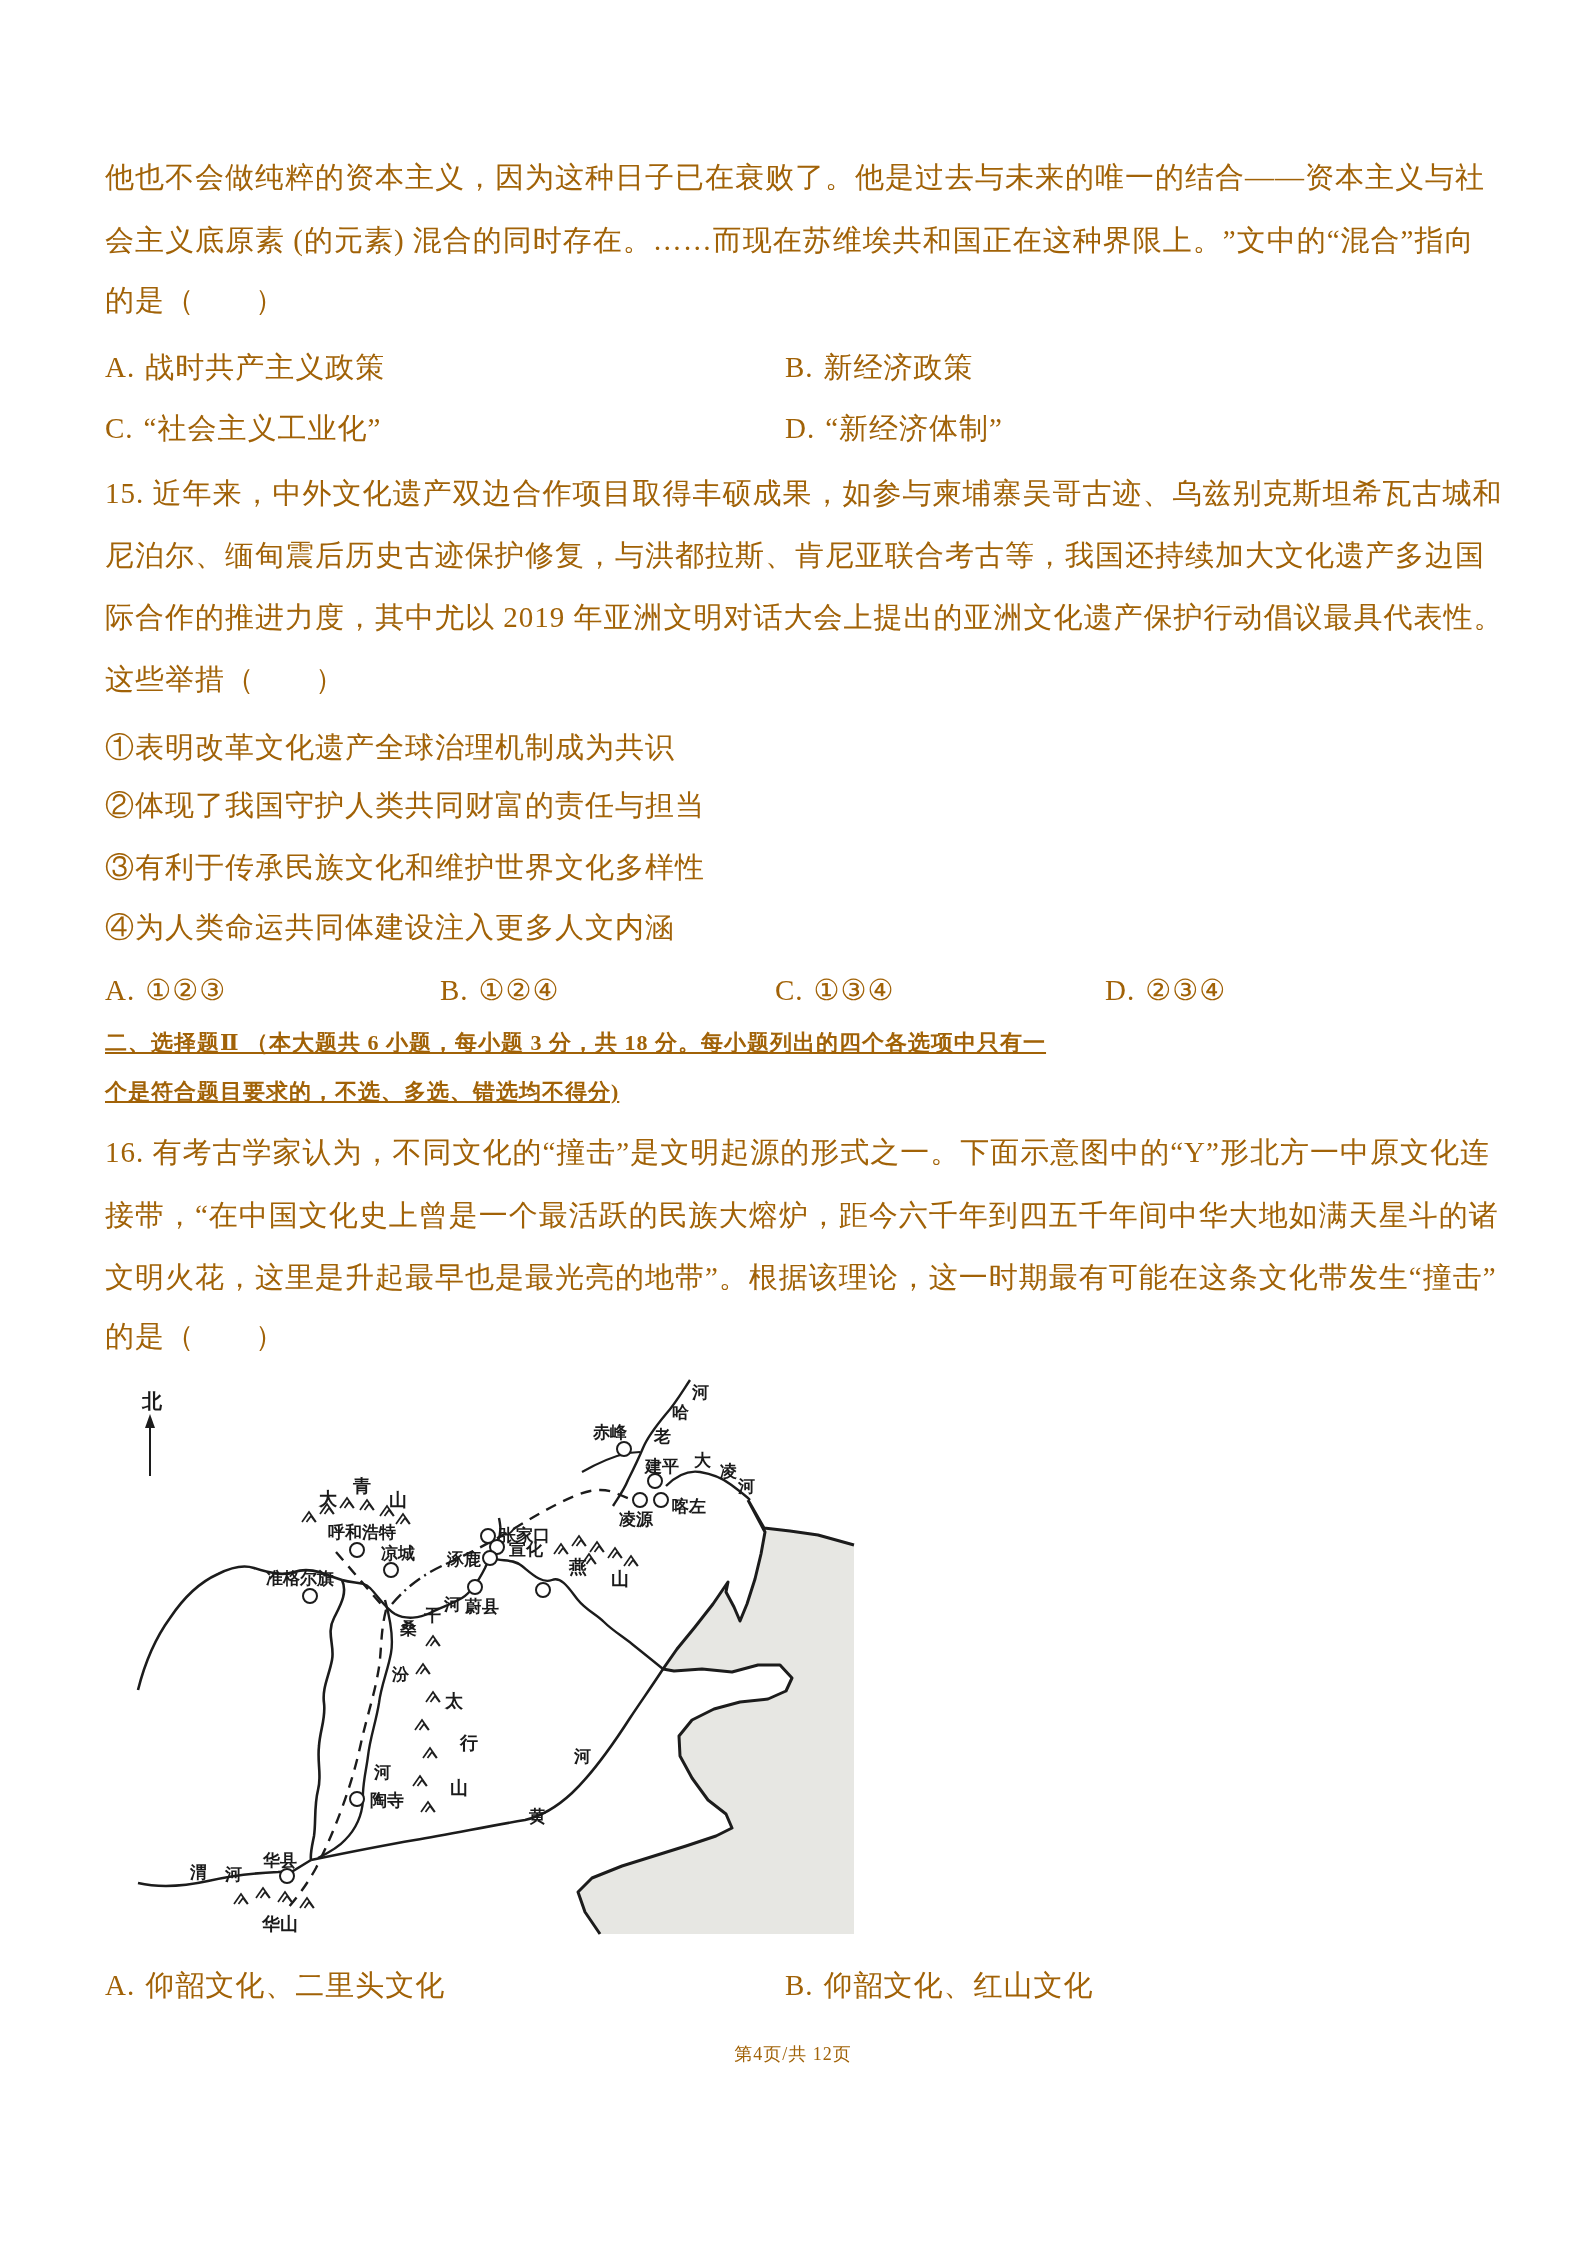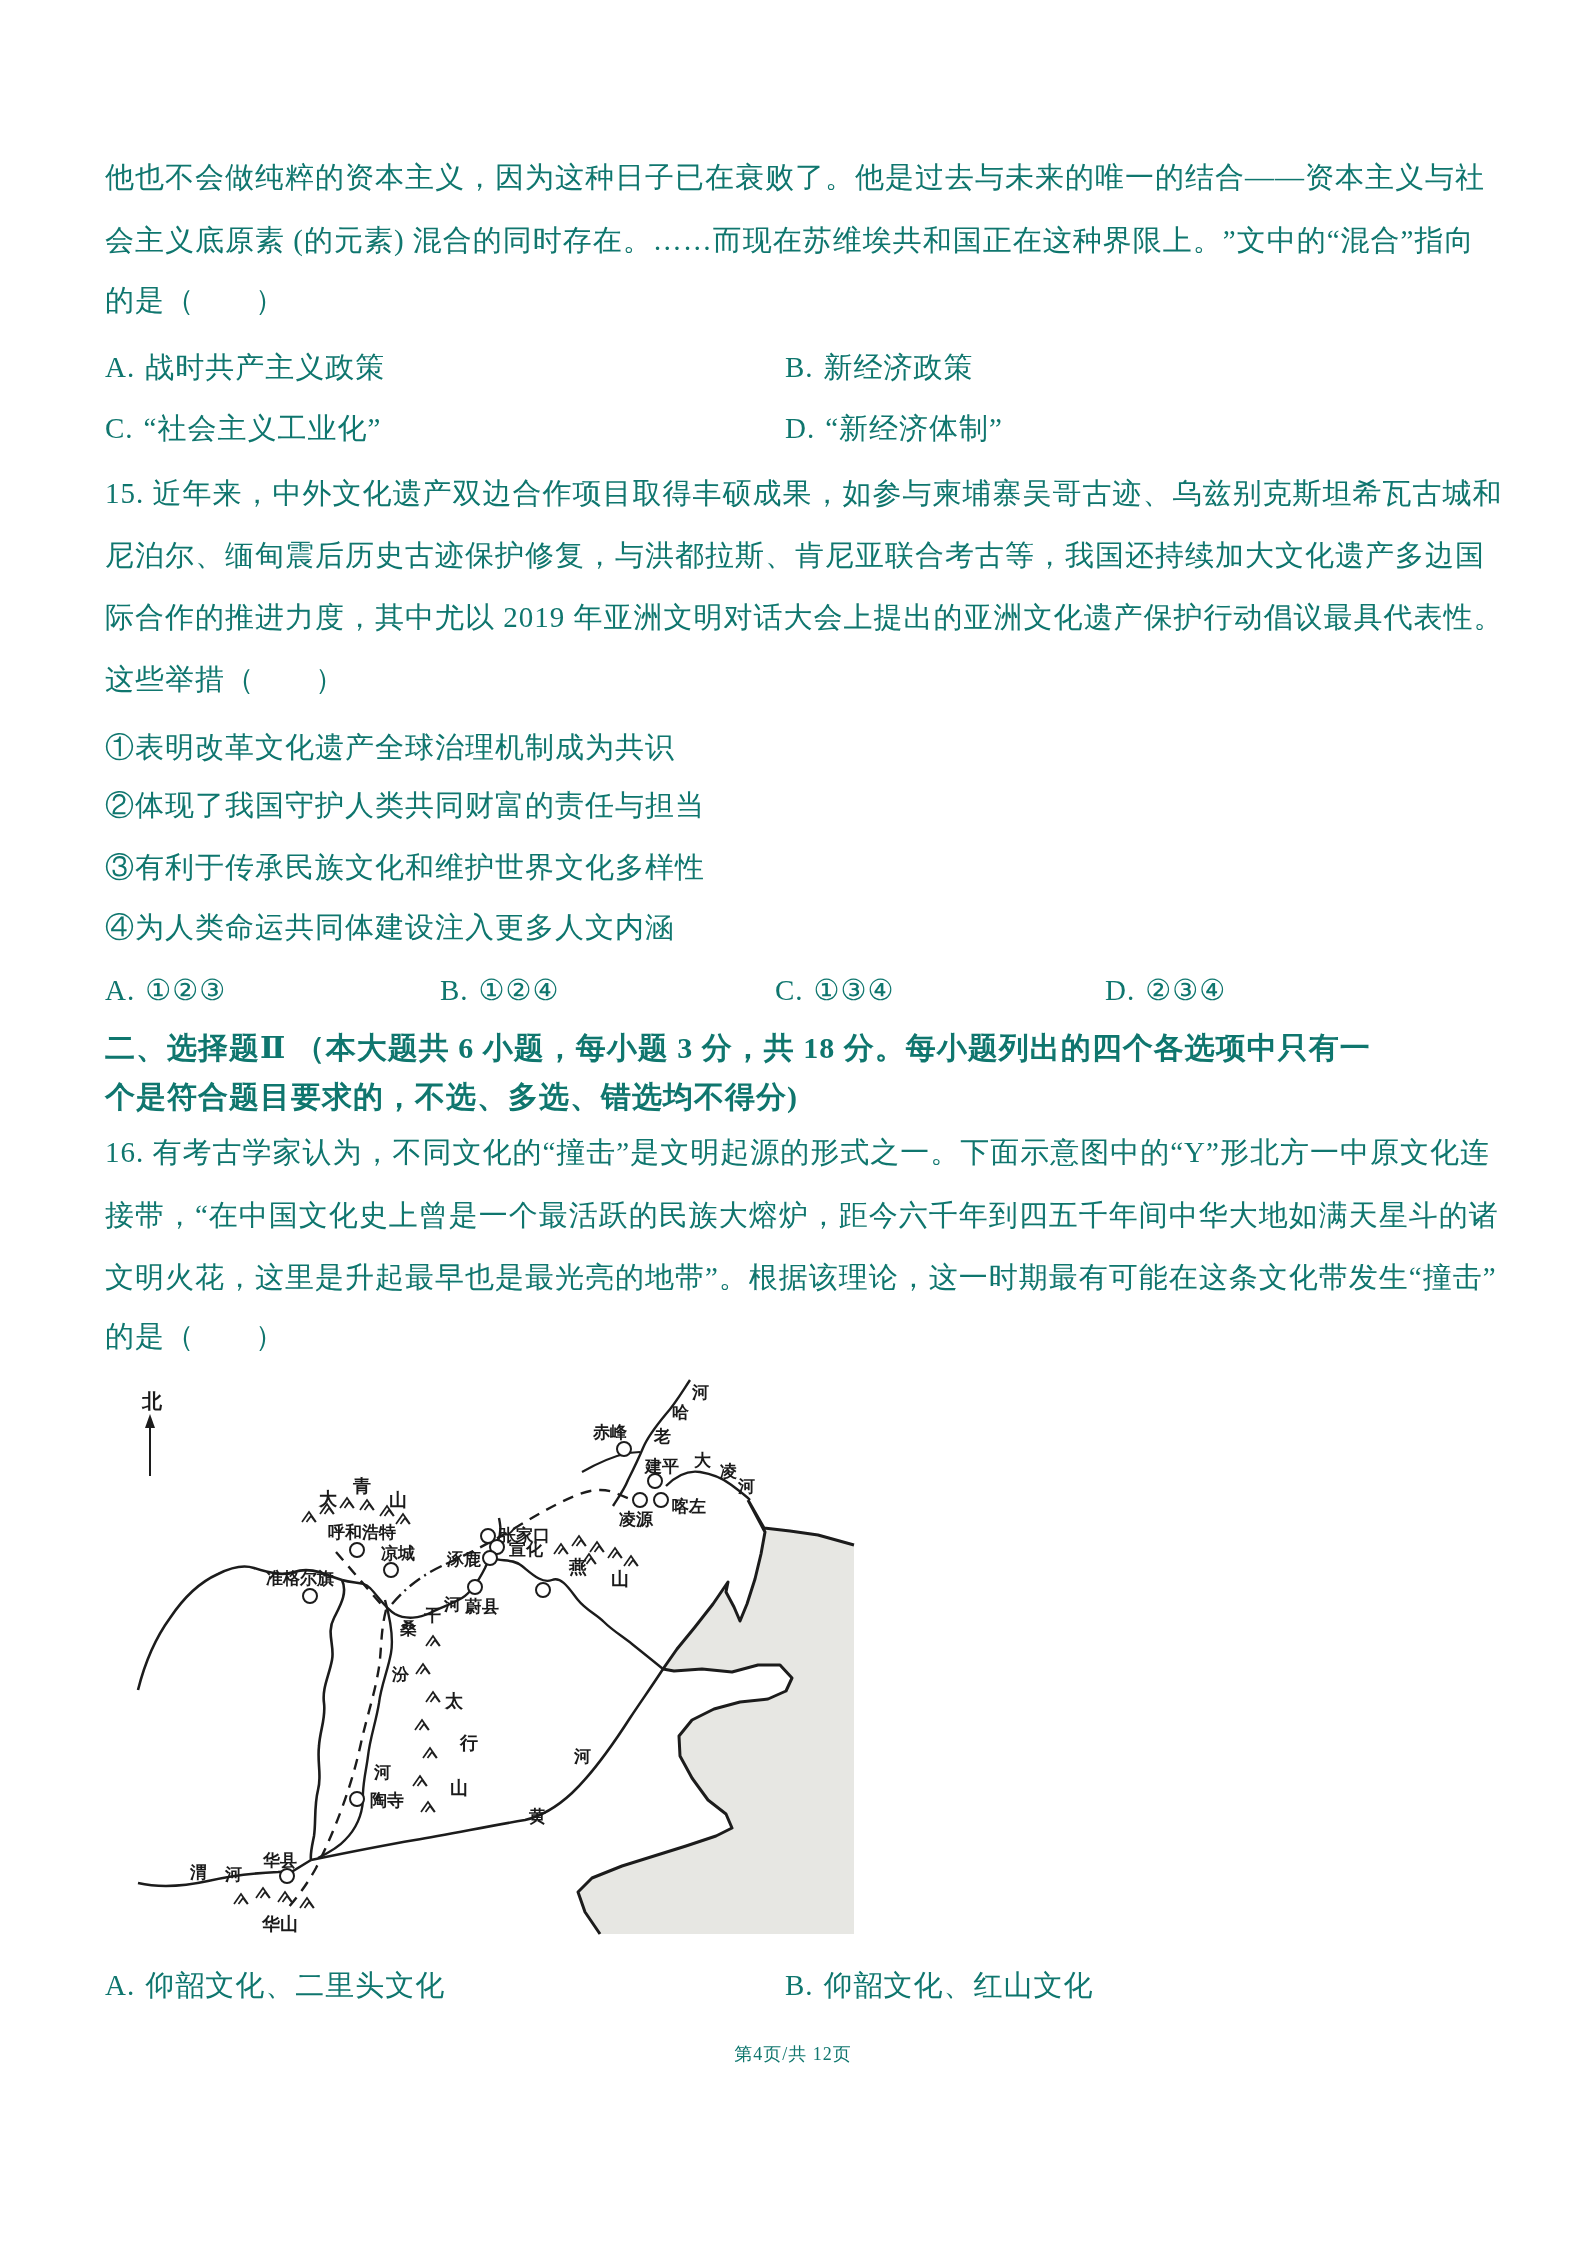--- a/index.html
+++ b/index.html
@@ -1,28 +1,28 @@
 <!DOCTYPE html>
 <html><head>
 <meta charset="utf-8">
 <style>
   html,body{margin:0;padding:0;background:#ffffff;}
   #page{
     position:relative;
     width:1586px;height:2244px;
     background:#ffffff;
     font-family:"Liberation Serif","DejaVu Serif",serif;
-    color:#0f766e;
+    color:#a16207;
     overflow:hidden;
   }
   .ln{
     position:absolute;left:105px;width:1400px;height:44px;
     font-size:29px;letter-spacing:1px;white-space:nowrap;
   }
-  .bold{font-weight:bold;font-size:30px;}
+  .bold{font-weight:bold;font-size:22px;text-decoration:underline;}
   .opt{position:absolute;font-size:29px;letter-spacing:1px;white-space:nowrap;text-align:right;}
   .opt .lab{margin-right:10px;}
   .footer{
     position:absolute;left:0;right:0;top:2042px;text-align:center;
     font-size:18px;letter-spacing:1px;
   }
   #mapwrap{position:absolute;left:130px;top:1378px;width:730px;height:578px;}
   svg text{
     font-family:"Liberation Sans","DejaVu Sans",sans-serif;
     font-weight:600;fill:#1a1a1a;

